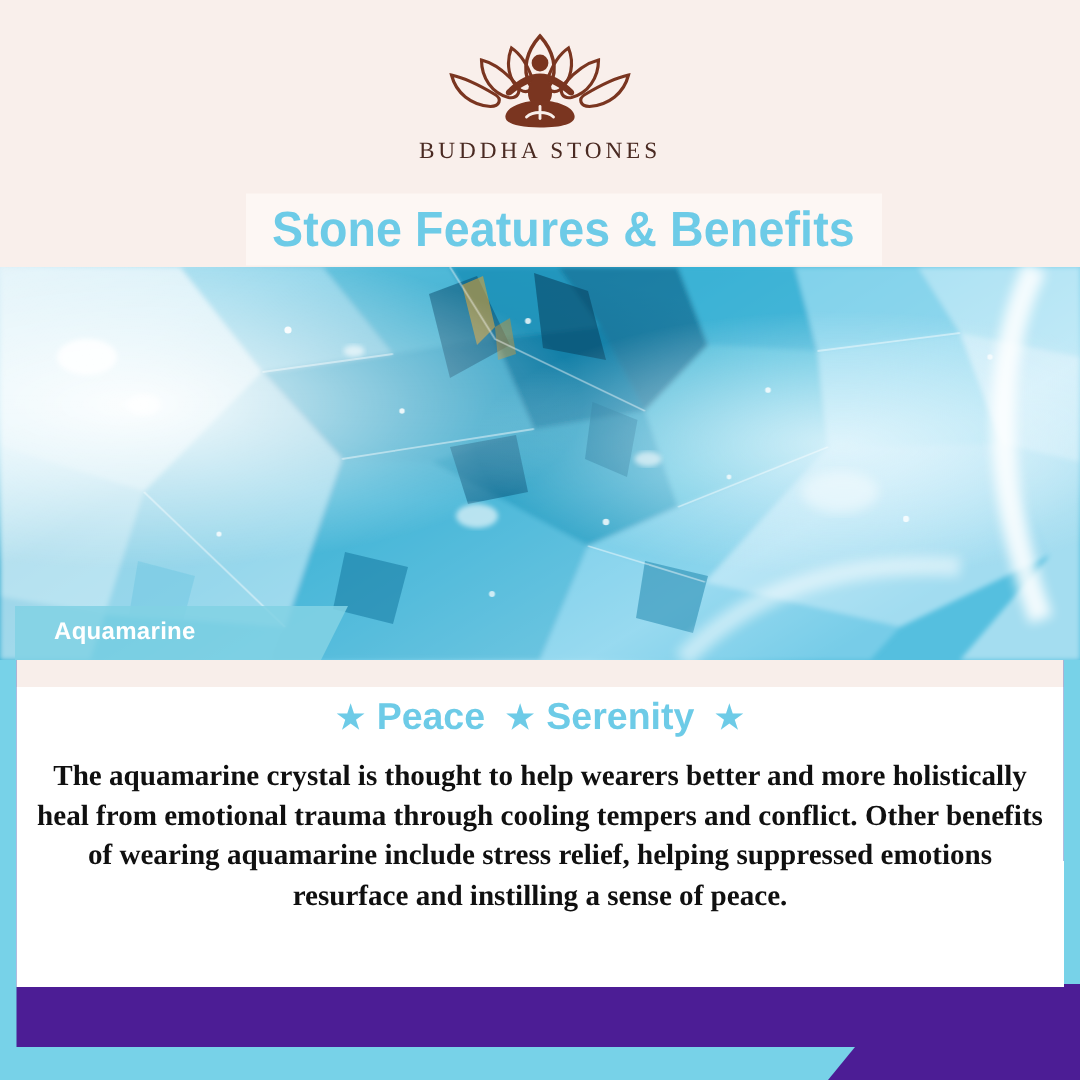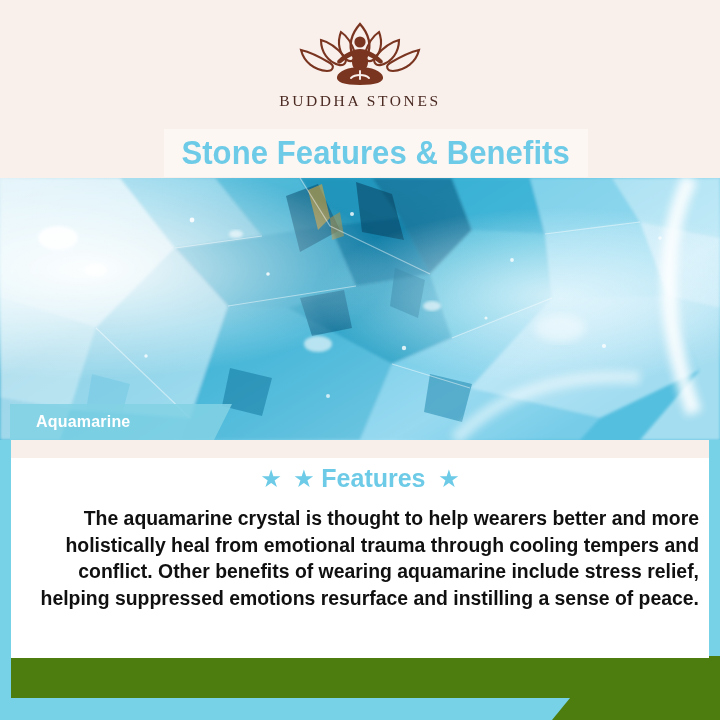--- a/index.html
+++ b/index.html
@@ -5,21 +5,21 @@
   * { margin:0; padding:0; box-sizing:border-box; }
   html, body {
     width:720px; height:720px;
     font-family:"Liberation Sans", sans-serif;
     background:#faf0ec;
     overflow:hidden;
   }
   #page {
     position:relative;
     width:720px; height:720px;
-    background:#4d7c0f;
+    background:#4c1d95;
   }
 
   
   .edge { position:absolute; background:#77d2e8; }
   #edge-top    { top:0;   left:195px; right:0;  height:18px;
                  clip-path:polygon(17px 0, 100% 0, 100% 100%, 0 100%); }
   #edge-right  { top:0;   right:0; width:11px; height:656px; }
   #edge-left   { left:0;  top:186px; width:11px; bottom:0; }
   #edge-bottom { left:0;  bottom:0; width:570px; height:22px;
                  clip-path:polygon(0 0, 100% 0, calc(100% - 18px) 100%, 0 100%); }
@@ -90,23 +90,23 @@
   #keywords {
     display:flex; justify-content:center; align-items:center;
     gap:14px; padding-top:6px;
     font-family:"Liberation Sans Narrow","Liberation Sans",sans-serif;
     font-size:25px; font-weight:bold; color:#6dcbe7;
   }
   .kw { display:flex; align-items:center; gap:8px; }
   .kw .star { font-size:21px; line-height:1; }
   #body-text {
     margin:12px 10px 0 10px;
-    font-family:Liberation Sans, sans-serif;
+    font-family:Liberation Serif, serif;
     font-size:19.4px; font-weight:bold; line-height:26.5px;
-    color:#101010; text-align:right;
+    color:#101010; text-align:center;
   }
 </style>
 </head>
 <body>
 
 <div id="page">
 
   <div class="edge" id="edge-top"></div>
   <div class="edge" id="edge-right"></div>
   <div class="edge" id="edge-left"></div>
@@ -264,24 +264,25 @@
   <div id="stone-band">
     <span id="stone-name">Aquamarine</span>
   </div>
 
   <div id="cream-strip"></div>
 
   <div id="content">
     <div id="keywords">
       <span class="kw">
         <span class="star">★</span>
+        <span>Peace</span>
       </span>
       <span class="kw">
         <span class="star">★</span>
-        <span>Features</span>
+        <span>Serenity</span>
       </span>
       <span class="kw">
         <span class="star">★</span>
       </span>
     </div>
     <p id="body-text">The aquamarine crystal is thought to help wearers better and more holistically heal from emotional trauma through cooling tempers and conflict. Other benefits of wearing aquamarine include stress relief, helping suppressed emotions resurface and instilling a sense of peace.</p>
   </div>
 
 </div>
 

